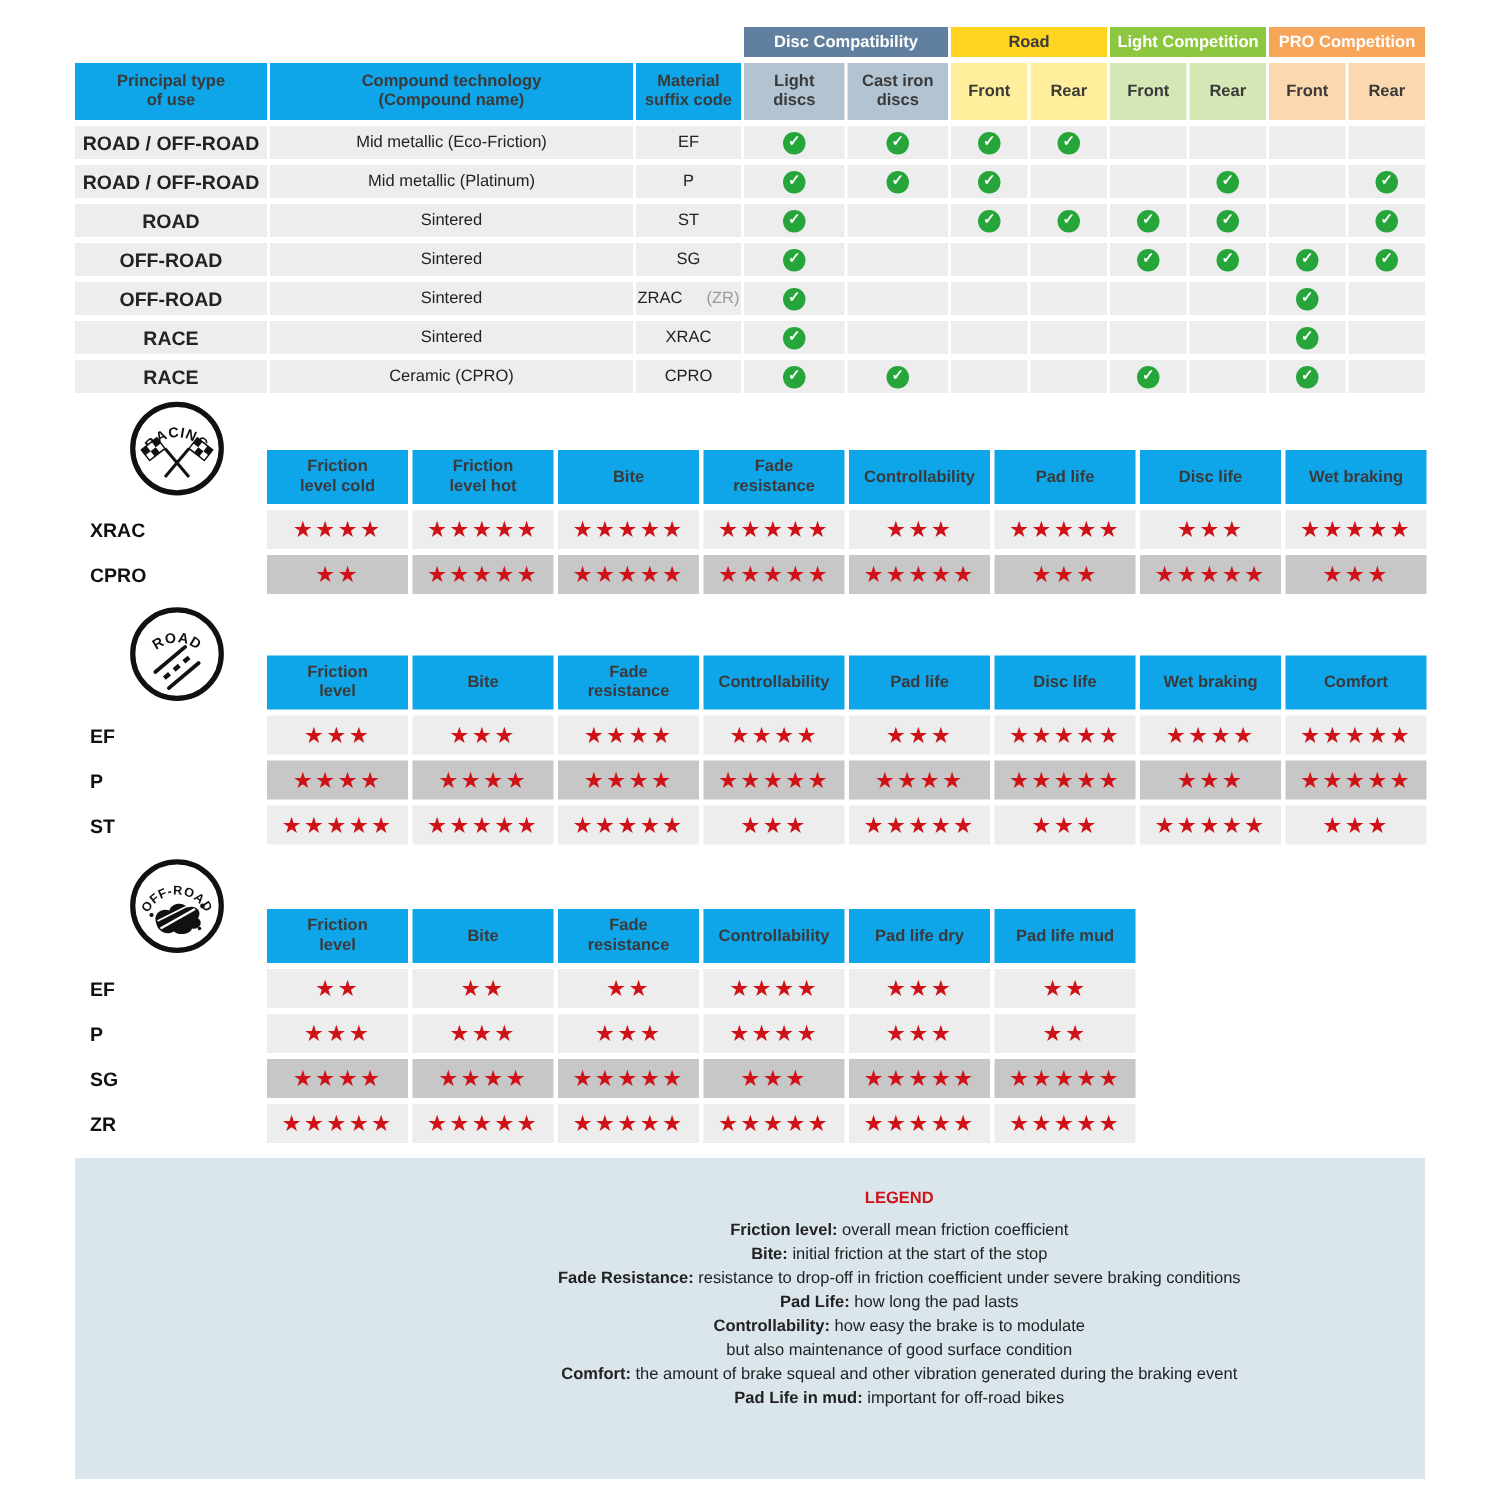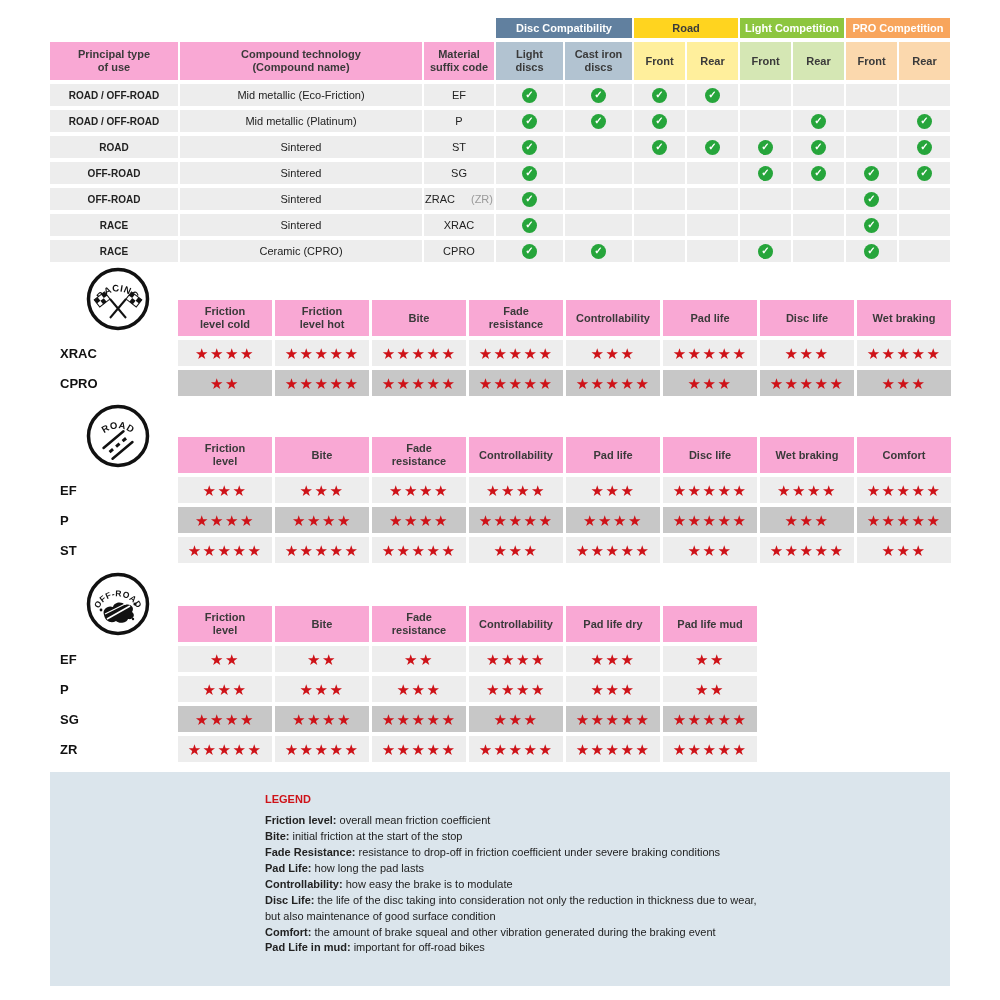--- a/index.html
+++ b/index.html
@@ -14,48 +14,48 @@
     grid-template-columns: 128px 242px 70px 67px 67px repeat(6, 51px);
     grid-template-rows: 20px 38px repeat(7, 22px);
     column-gap: 2px; row-gap: 4px;
   }
   .ghost { background: transparent; }
   .gcell {
     display: flex; align-items: center; justify-content: center;
     font-size: 11px; font-weight: bold; grid-column: span 2; text-align: center;
   }
   .hcell {
-    background: #f9a8d4; color: #3a3a3a;
+    background: #0ea5e9; color: #3a3a3a;
     display: flex; align-items: center; justify-content: center; text-align: center;
     font-size: 11px; font-weight: bold; line-height: 1.15; padding: 2px;
     white-space: pre-line;
   }
   .cell { background: #ededed; display: flex; align-items: center; justify-content: center; font-size: 11px; color: #222; text-align: center; }
-  .cell.use { font-weight: bold; font-size: 10px; }
+  .cell.use { font-weight: bold; font-size: 13px; }
   .muted { color: #9a9a9a; margin-left: 16px; }
   .check {
     width: 15px; height: 15px; border-radius: 50%; background: #26a53b;
     color: #fff; font-size: 10px; font-weight: bold;
     display: flex; align-items: center; justify-content: center; line-height: 1;
   }
 
   
   .rgrid { position: absolute; display: grid; column-gap: 3px; row-gap: 4px; }
   .rlabel { display: flex; align-items: center; padding-left: 10px; font-weight: bold; font-size: 13px; color: #111; background: #fff; }
   .scell { background: #ededed; display: flex; align-items: center; justify-content: center; }
   .scell.hi { background: #c7c7c7; }
   .stars { color: #ce1218; font-size: 15px; letter-spacing: 1.5px; line-height: 1; }
 
   
   .badge { position: absolute; width: 66px; height: 66px; }
   svg text { font-family: "Liberation Sans", sans-serif; }
 
   
   .legend { position: absolute; left: 50px; top: 772px; width: 900px; height: 214px; background: #dbe5ec; }
-  .legend-inner { padding: 20px 16px 0 215px; font-size: 11px; color: #222; line-height: 1.45; }
+  .legend-inner { padding: 20px 16px 0 215px; font-size: 11px; color: #222; line-height: 1.45; text-align: center; }
   .legend-title { color: #ce1218; font-weight: bold; margin-bottom: 5px; font-size: 11px; }
   .legend-item b { color: #222; }
 </style>
 </head>
 <body>
 
 <div class="page">
 
   <div id="compat-grid" class="compat-grid">
       <div class="ghost" style="grid-column: 1 / span 3;"></div>
@@ -518,21 +518,20 @@
 
   <div class="legend">
     <div class="legend-inner">
       <div class="legend-title">LEGEND</div>
       <div id="legend-items">
           <div class="legend-item"><b>Friction level: </b><span>overall mean friction coefficient</span></div>
           <div class="legend-item"><b>Bite: </b><span>initial friction at the start of the stop</span></div>
           <div class="legend-item"><b>Fade Resistance: </b><span>resistance to drop-off in friction coefficient under severe braking conditions</span></div>
           <div class="legend-item"><b>Pad Life: </b><span>how long the pad lasts</span></div>
           <div class="legend-item"><b>Controllability: </b><span>how easy the brake is to modulate</span></div>
-          <div class="legend-item"><b>Disc Life: </b><span>the life of the disc taking into consideration not only the reduction in thickness due to wear,</span></div>
           <div class="legend-item"><span>but also maintenance of good surface condition</span></div>
           <div class="legend-item"><b>Comfort: </b><span>the amount of brake squeal and other vibration generated during the braking event</span></div>
           <div class="legend-item"><b>Pad Life in mud: </b><span>important for off-road bikes</span></div>
         </div>
     </div>
   </div>
 
 </div>
 
 </body></html>

